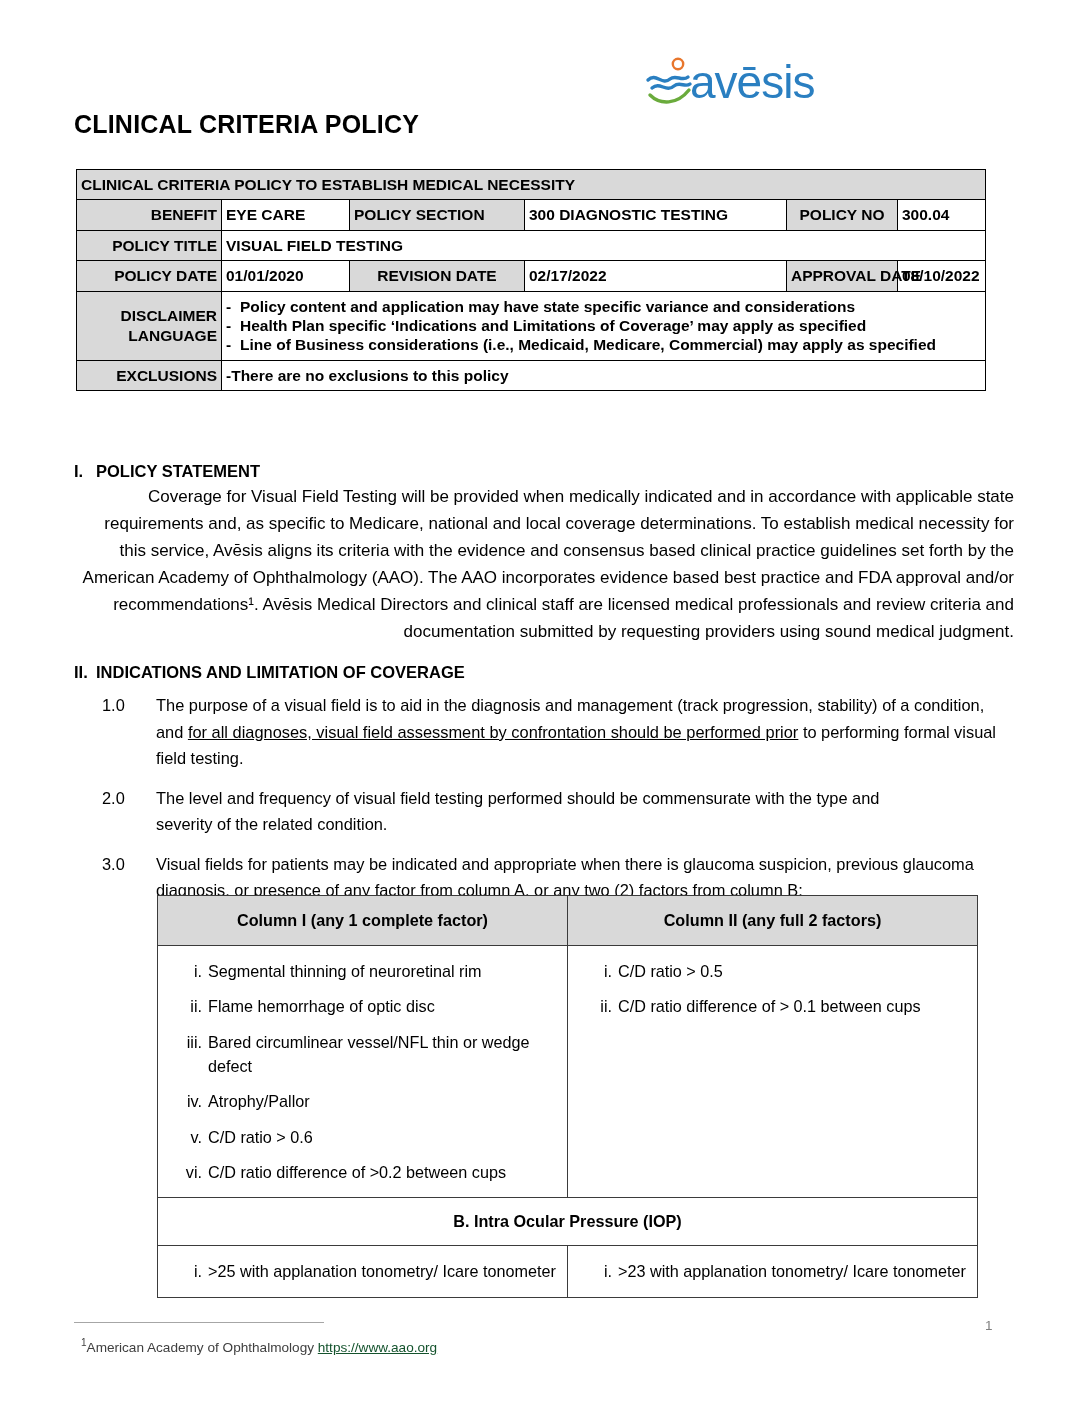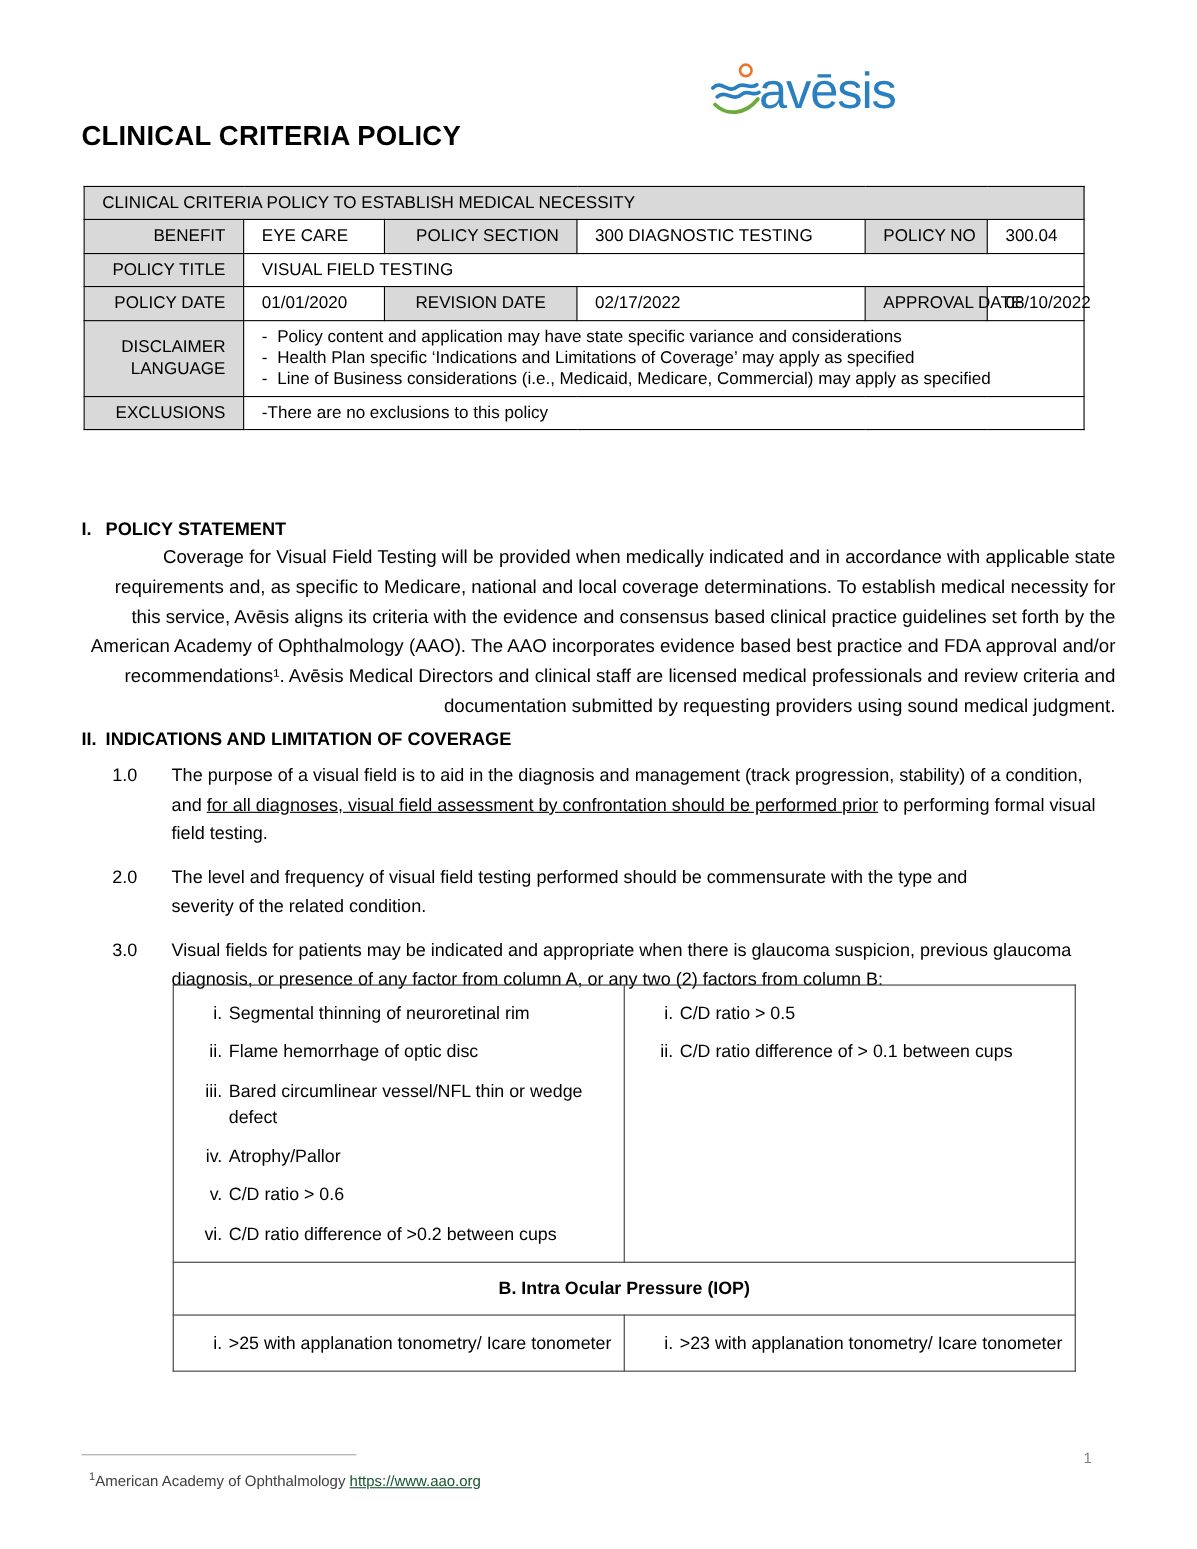--- a/index.html
+++ b/index.html
@@ -30,22 +30,22 @@
 
   
   .hdr-table {
     position:absolute; left:76px; top:169px; width:909px;
     border-collapse:collapse;
     table-layout:fixed;
   }
   .hdr-table td {
     border:1.3px solid #000;
     font-size:15.5px;
-    font-weight:normal;
-    padding:5px 16px;
+    font-weight:bold;
+    padding:5px 4px;
     vertical-align:middle;
     line-height:1.25;
   }
   .grey { background:#d9d9d9; }
   .lbl  { text-align:right; white-space:nowrap; }
   .val  { background:#ffffff;margin-left:40px; }
   .title-bar { font-size:15.5px; font-weight:bold; padding:7px 9px; }
   .disc-lbl { text-align:right; line-height:1.6; }
   .disc-body { font-weight:bold; font-size:14.2px; line-height:1.62; padding:7px 8px 8px 8px; }
   .disc-body .dl { display:block; white-space:nowrap; }
@@ -166,21 +166,21 @@
       <col style="width:111px">
       <col style="width:88px">
     </colgroup>
     <tbody>
       <tr>
         <td class="grey title-bar" colspan="6">CLINICAL CRITERIA POLICY TO ESTABLISH MEDICAL NECESSITY</td>
       </tr>
       <tr>
         <td class="grey lbl">BENEFIT</td>
         <td class="val">EYE CARE</td>
-        <td class="grey lbl" style="text-align:right">POLICY SECTION</td>
+        <td class="grey lbl" style="text-align:left">POLICY SECTION</td>
         <td class="val">300 DIAGNOSTIC TESTING</td>
         <td class="grey lbl" style="text-align:center">POLICY NO</td>
         <td class="val">300.04</td>
       </tr>
       <tr>
         <td class="grey lbl">POLICY TITLE</td>
         <td class="val" colspan="5">VISUAL FIELD TESTING</td>
       </tr>
       <tr>
         <td class="grey lbl">POLICY DATE</td>
@@ -203,21 +203,21 @@
       </tr>
       <tr>
         <td class="grey lbl">EXCLUSIONS</td>
         <td class="val excl-body" colspan="5">
           <span class="dash">-</span><span>There are no exclusions to this policy</span>
         </td>
       </tr>
     </tbody>
   </table>
 
-  <div class="sec" style="top:472px;">
+  <div class="sec" style="top:462px;">
     <div class="sec-head">
       <span class="rn">I.</span><span>POLICY STATEMENT</span>
     </div>
     <div class="para">Coverage for Visual Field Testing will be provided when medically indicated and in accordance with applicable state requirements and, as specific to Medicare, national and local coverage determinations.  To establish medical necessity for this service, Avēsis aligns its criteria with the evidence and consensus based clinical practice guidelines set forth by the American Academy of Ophthalmology (AAO).  The AAO incorporates evidence based best practice and FDA approval and/or recommendations¹.  Avēsis Medical Directors and clinical staff are licensed medical professionals and review criteria and documentation submitted by requesting providers using sound medical judgment.</div>
   </div>
 
   <div class="sec" style="top:663px;">
     <div class="sec-head">
       <span class="rn">II.</span><span>INDICATIONS AND LIMITATION OF COVERAGE</span>
     </div>
@@ -241,20 +241,24 @@
     </div>
   </div>
 
   <table class="crit-table">
     <colgroup>
       <col style="width:410px">
       <col style="width:410px">
     </colgroup>
     <tbody>
       <tr>
+        <td class="crit-head">Column I (any 1 complete factor)</td>
+        <td class="crit-head">Column II (any full 2 factors)</td>
+      </tr>
+      <tr>
         <td class="crit-cell cell-pad-a">
           <ul>
             <li><span class="rm">i.</span><span>Segmental thinning of neuroretinal rim</span></li>
             <li><span class="rm">ii.</span><span>Flame hemorrhage of optic disc</span></li>
             <li><span class="rm">iii.</span><span>Bared circumlinear vessel/NFL thin or wedge defect</span></li>
             <li><span class="rm">iv.</span><span>Atrophy/Pallor</span></li>
             <li><span class="rm">v.</span><span>C/D ratio &gt; 0.6</span></li>
             <li><span class="rm">vi.</span><span>C/D ratio difference of &gt;0.2 between cups</span></li>
           </ul>
         </td>

